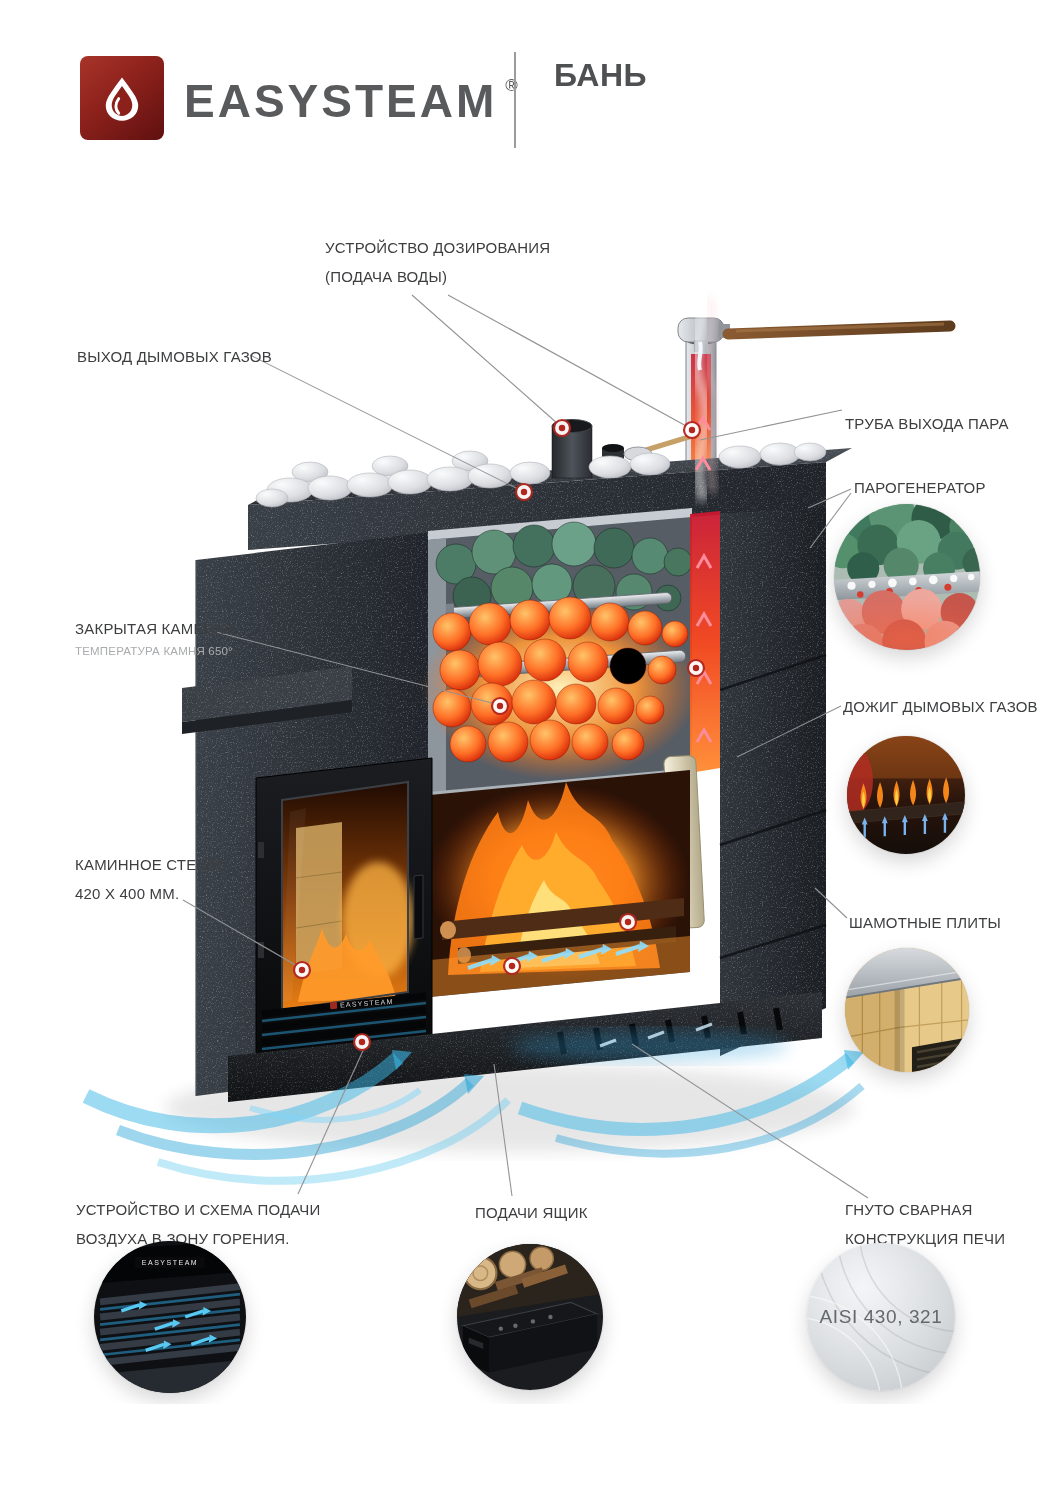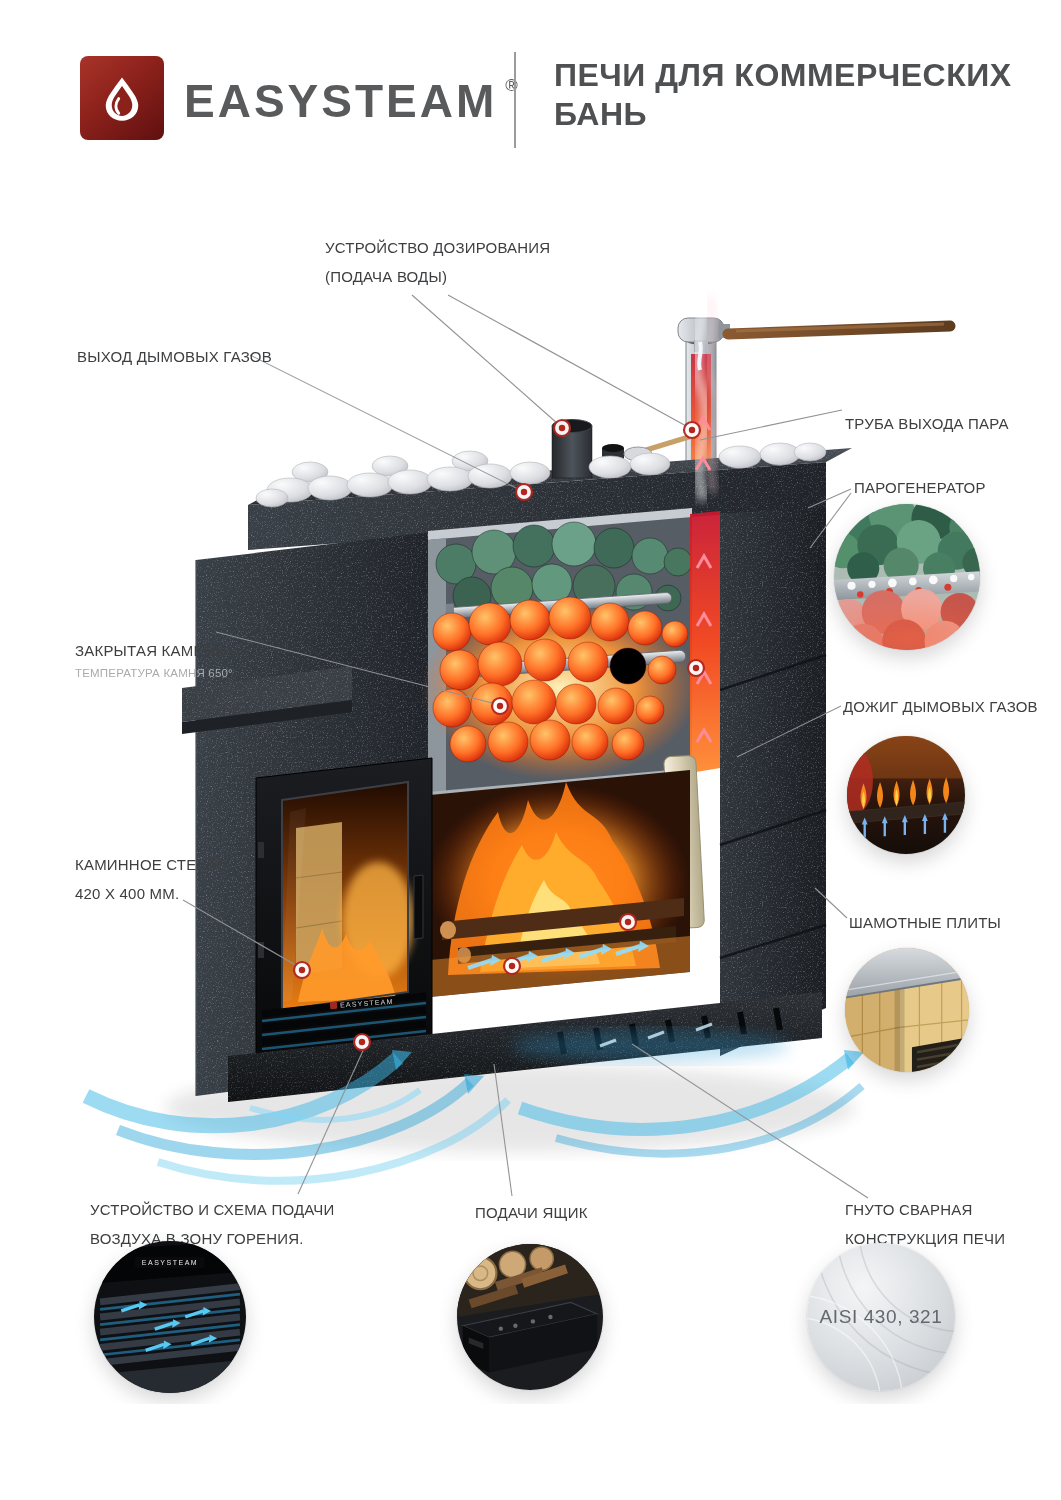--- a/index.html
+++ b/index.html
@@ -35,23 +35,23 @@
              font-size:19px;color:#63686d;letter-spacing:.6px;}
   .air-logo{position:absolute;top:16px;left:50%;transform:translateX(-50%);
             background:#0a0a0c;color:#e8e8ea;font-size:7px;letter-spacing:1.5px;
             padding:2px 7px;border-radius:2px;}
   .door-logo{position:absolute;left:330px;top:1000px;transform:rotate(-4deg);
              font-size:7px;color:#d8dadd;letter-spacing:1.2px;display:flex;align-items:center;gap:3px;}
   .door-logo .mark{width:7px;height:7px;background:#9c2a20;border-radius:1px;display:inline-block;}
   
   .c-dosing{left:325px;top:234px;}
   .c-smoke{left:77px;top:343px;}
-  .c-heater{left:75px;top:637px;}
+  .c-heater{left:75px;top:615px;}
   .c-glass{left:75px;top:851px;}
-  .c-air{left:90px;top:1196px;}
+  .c-air{left:76px;top:1196px;}
   .c-steam-pipe{left:845px;top:399px;margin-top:11px;}
   .c-steamgen{left:854px;top:474px;}
   .c-afterburn{left:843px;top:693px;}
   .c-chamotte{left:849px;top:909px;}
   .c-welded{left:845px;top:1196px;}
   .c-ashbox{left:475px;top:1199px;}
 </style>
 </head>
 <body>
 
@@ -62,21 +62,20 @@
       <path d="M24,5 C16,16 9,24 9,31 C9,39.3 15.7,45 24,45 C32.3,45 39,39.3 39,31 C39,24 32,16 24,5 Z" fill="#ffffff"></path>
       <path d="M24,13 C19,20 14.5,25.5 14.5,30.5 C14.5,36.5 18.8,40.5 24,40.5 C29.2,40.5 33.5,36.5 33.5,30.5 C33.5,25.5 29,20 24,13 Z" fill="#8c211b"></path>
       <path d="M21,38 C17.5,34.5 17.5,29 21,24.5" stroke="#ffffff" stroke-width="2.6" fill="none" stroke-linecap="round"></path>
     </svg>
   </div>
   <div class="brand-wrap">
     <span class="brand">EASYSTEAM</span><span class="reg">®</span>
   </div>
   <div class="divider"></div>
   <div class="title">
-    <div>ПЕЧИ ДЛЯ КОММЕРЧЕСКИХ</div>
     <div>БАНЬ</div>
   </div>
 
   <svg class="scene" width="1061" height="1500" viewBox="0 0 1061 1500">
     <defs>
       <linearGradient id="m-slab" x1="0" y1="0" x2="0" y2="1">
           <stop offset="0" stop-color="#4a5058"></stop>
           <stop offset="1" stop-color="#282b30"></stop>
         </linearGradient>
       <linearGradient id="m-wallL" x1="0" y1="0" x2="1" y2="0">

